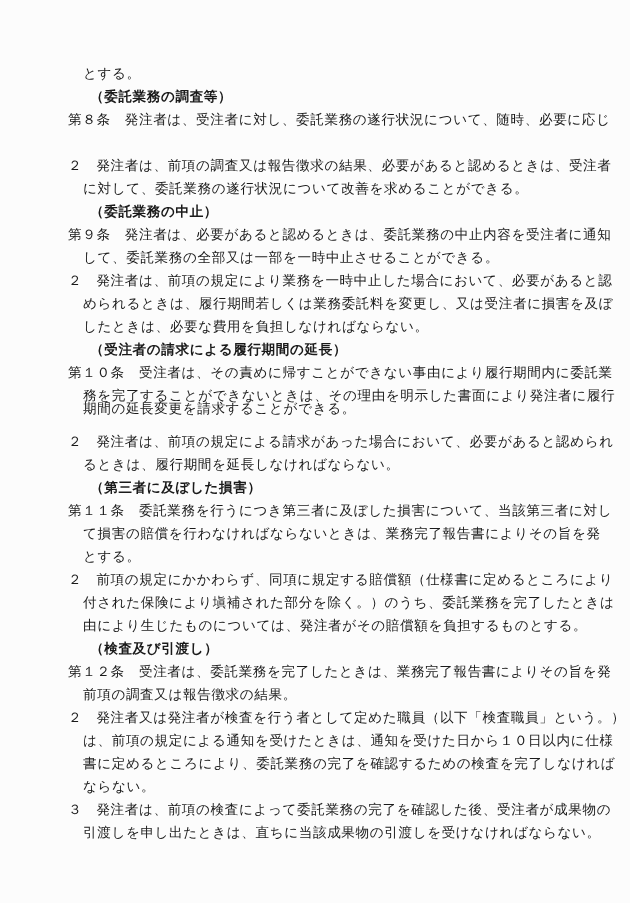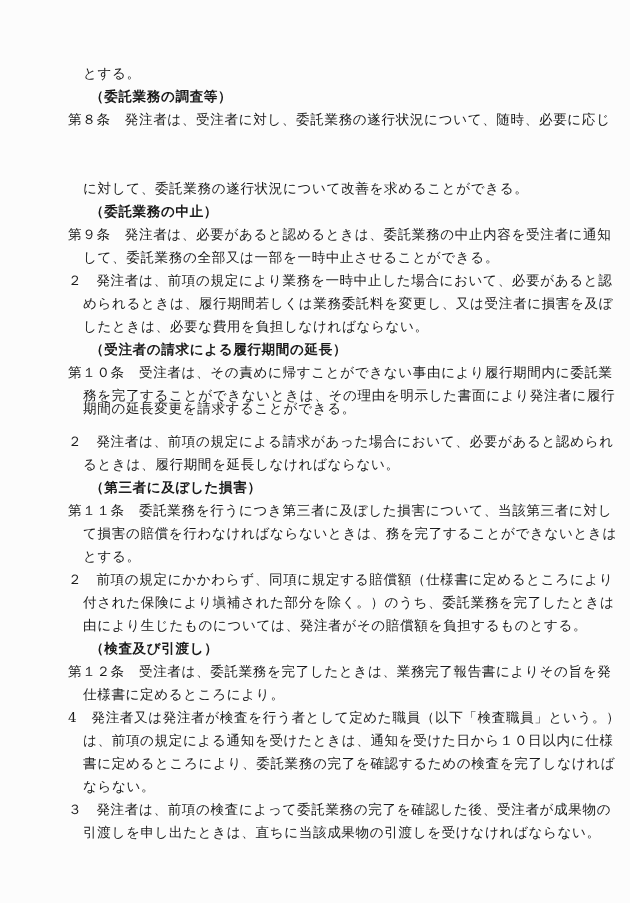--- a/index.html
+++ b/index.html
@@ -33,42 +33,43 @@
     .l1 { left: 83px; }   
     .l2 { left: 90px; font-weight: bold; }   
   </style>
 </head>
 <body>
 
 <div class="page">
   <div class="line l1" style="top:65px">とする。</div>
   <div class="line l2" style="top:88px">（委託業務の調査等）</div>
   <div class="line l0" style="top:111px">第８条　発注者は、受注者に対し、委託業務の遂行状況について、随時、必要に応じ</div>
+  <div class="line l0" style="top:157px">２　発注者は、前項の調査又は報告徴求の結果、必要があると認めるときは、受注者</div>
   <div class="line l1" style="top:180px">に対して、委託業務の遂行状況について改善を求めることができる。</div>
   <div class="line l2" style="top:203px">（委託業務の中止）</div>
   <div class="line l0" style="top:226px">第９条　発注者は、必要があると認めるときは、委託業務の中止内容を受注者に通知</div>
   <div class="line l1" style="top:249px">して、委託業務の全部又は一部を一時中止させることができる。</div>
   <div class="line l0" style="top:272px">２　発注者は、前項の規定により業務を一時中止した場合において、必要があると認</div>
   <div class="line l1" style="top:295px">められるときは、履行期間若しくは業務委託料を変更し、又は受注者に損害を及ぼ</div>
   <div class="line l1" style="top:318px">したときは、必要な費用を負担しなければならない。</div>
   <div class="line l2" style="top:341px">（受注者の請求による履行期間の延長）</div>
   <div class="line l0" style="top:364px">第１０条　受注者は、その責めに帰すことができない事由により履行期間内に委託業</div>
   <div class="line l1" style="top:387px">務を完了することができないときは、その理由を明示した書面により発注者に履行</div>
   <div class="line l1" style="top:400px">期間の延長変更を請求することができる。</div>
   <div class="line l0" style="top:433px">２　発注者は、前項の規定による請求があった場合において、必要があると認められ</div>
   <div class="line l1" style="top:456px">るときは、履行期間を延長しなければならない。</div>
   <div class="line l2" style="top:479px">（第三者に及ぼした損害）</div>
   <div class="line l0" style="top:502px">第１１条　委託業務を行うにつき第三者に及ぼした損害について、当該第三者に対し</div>
-  <div class="line l1" style="top:525px">て損害の賠償を行わなければならないときは、務を完了することができないときは</div>
+  <div class="line l1" style="top:525px">て損害の賠償を行わなければならないときは、業務完了報告書によりその旨を発</div>
   <div class="line l1" style="top:548px">とする。</div>
   <div class="line l0" style="top:571px">２　前項の規定にかかわらず、同項に規定する賠償額（仕様書に定めるところにより</div>
   <div class="line l1" style="top:594px">付された保険により塡補された部分を除く。）のうち、委託業務を完了したときは</div>
   <div class="line l1" style="top:617px">由により生じたものについては、発注者がその賠償額を負担するものとする。</div>
   <div class="line l2" style="top:640px">（検査及び引渡し）</div>
   <div class="line l0" style="top:663px">第１２条　受注者は、委託業務を完了したときは、業務完了報告書によりその旨を発</div>
-  <div class="line l1" style="top:686px">仕様書に定めるところにより。</div>
-  <div class="line l0" style="top:709px">4　発注者又は発注者が検査を行う者として定めた職員（以下「検査職員」という。）</div>
+  <div class="line l1" style="top:686px">前項の調査又は報告徴求の結果。</div>
+  <div class="line l0" style="top:709px">２　発注者又は発注者が検査を行う者として定めた職員（以下「検査職員」という。）</div>
   <div class="line l1" style="top:732px">は、前項の規定による通知を受けたときは、通知を受けた日から１０日以内に仕様</div>
   <div class="line l1" style="top:755px">書に定めるところにより、委託業務の完了を確認するための検査を完了しなければ</div>
   <div class="line l1" style="top:778px">ならない。</div>
   <div class="line l0" style="top:801px">３　発注者は、前項の検査によって委託業務の完了を確認した後、受注者が成果物の</div>
   <div class="line l1" style="top:824px">引渡しを申し出たときは、直ちに当該成果物の引渡しを受けなければならない。</div>
 </div>
 
 </body></html>

